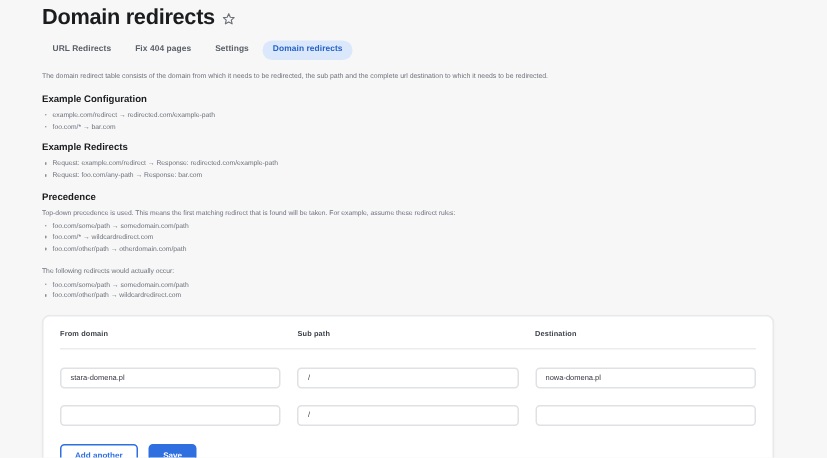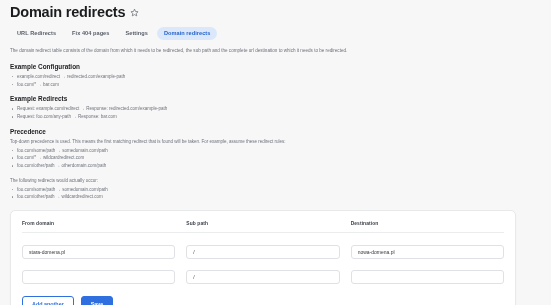--- a/index.html
+++ b/index.html
@@ -12,21 +12,21 @@
     background: #f7f7f8;
     font-family: "Liberation Sans", sans-serif;
     color: #202124;
     overflow: hidden;
   }
   .page {
     position: relative;
     width: 526px;
     height: 305px;
     box-sizing: border-box;
-    padding: 5px 10px 0 10px;
+    padding: 5px 10px 0 28px;
   }
 
   
   .title-row {
     display: flex;
     align-items: center;
     gap: 5px;
     margin: 0 0 6px 0;
   }
   .page-title {

